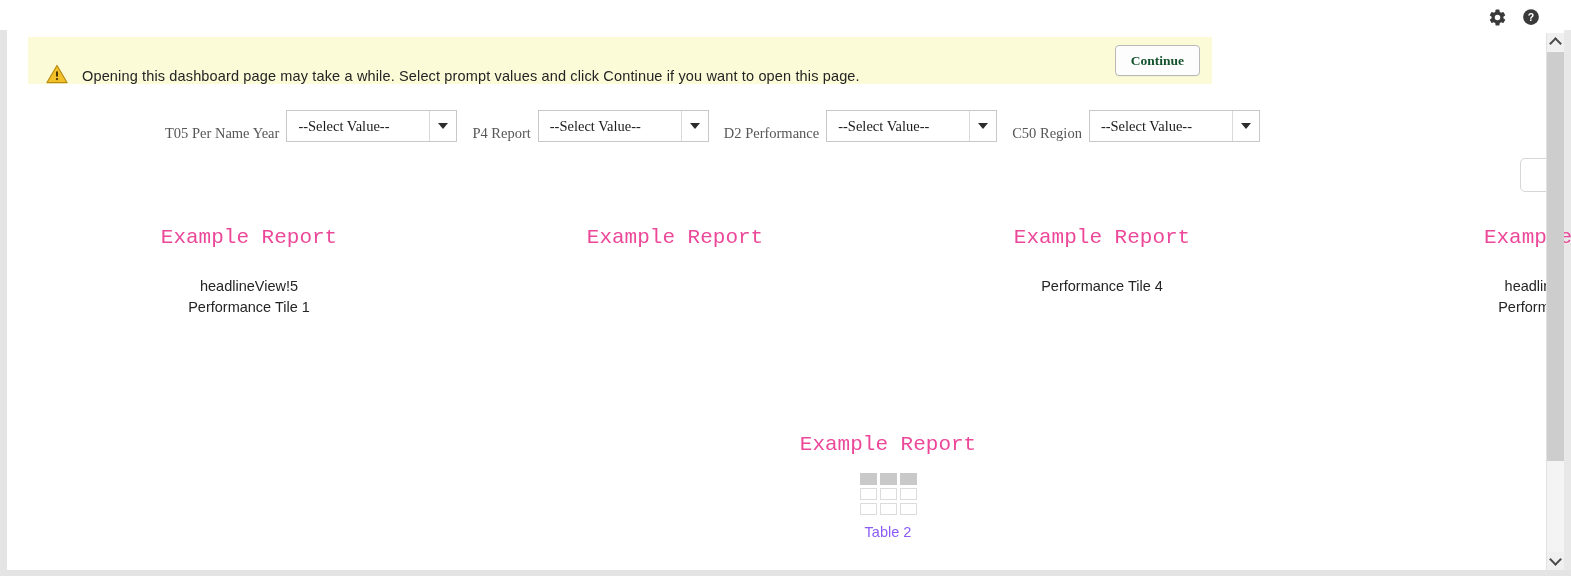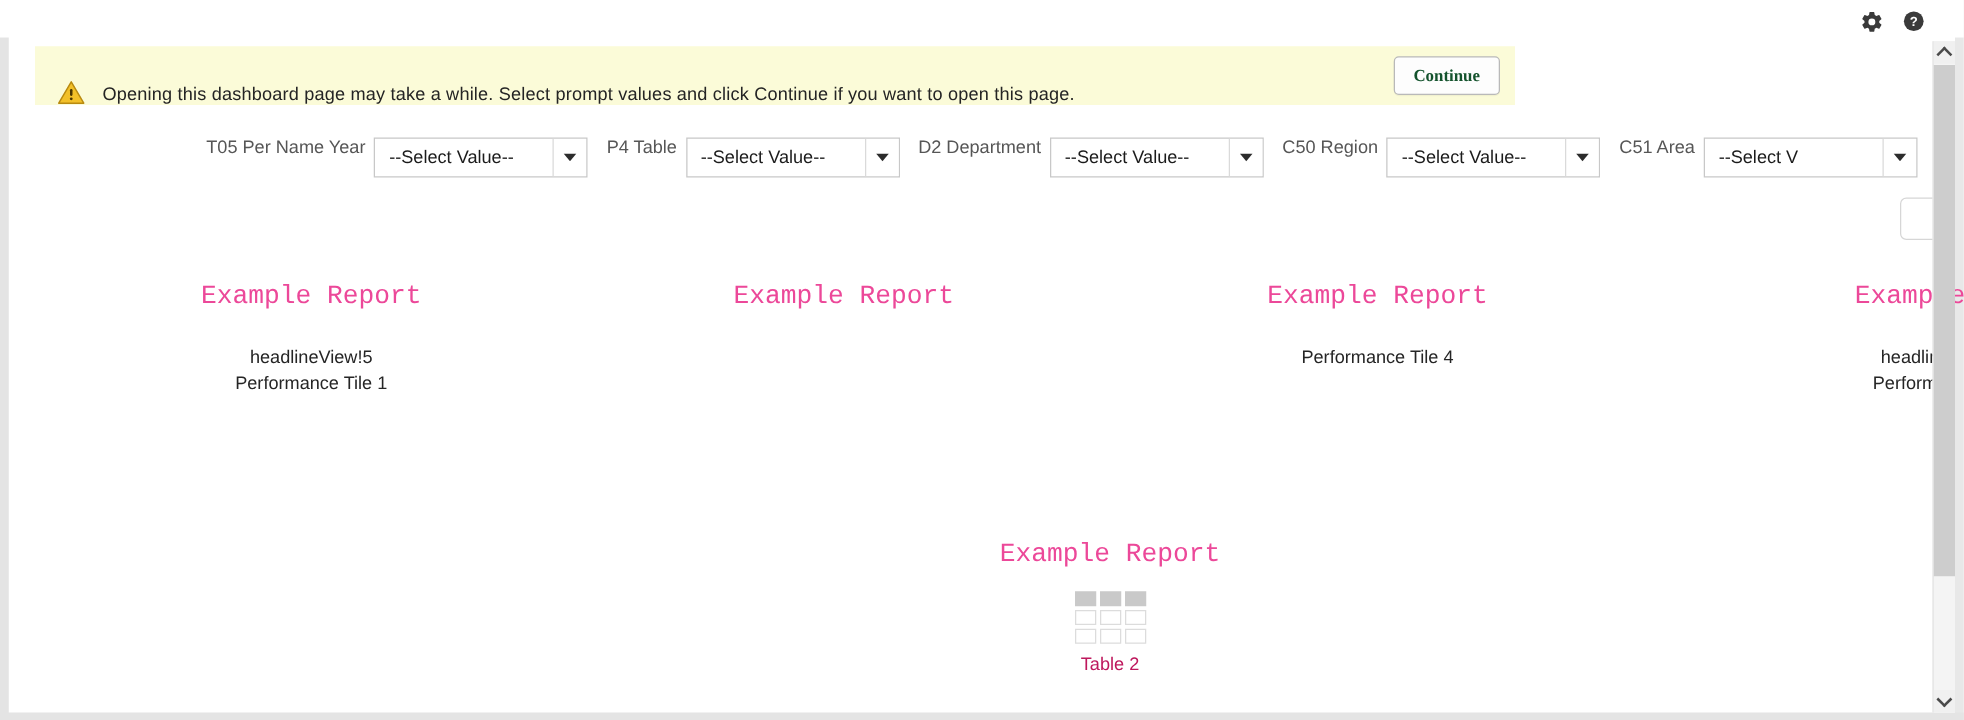--- a/index.html
+++ b/index.html
@@ -115,21 +115,22 @@
   
   .prompt-row {
     position: absolute;
     left: 165px; top: 110px;
     display: flex;
     align-items: center;
     white-space: nowrap;
   }
   .prompt-group {
     display: flex;
-    align-items: flex-start;
+    align-items: flex-end;
+    font-family: Liberation Serif, serif;
   }
   .prompt-label {
     font-size: 14.5px;
     color: #565656;
     margin-right: 7px;
     white-space: nowrap;
   }
   .prompt-select {
     display: flex;
     align-items: stretch;
@@ -221,21 +222,21 @@
   }
   .table-grid .cell {
     width: 17px; height: 12px;
     box-sizing: border-box;
   }
   .table-grid .cell.filled { background: #c9c9c9; }
   .table-grid .cell.hollow { border: 1.5px solid #dcdcdc; background: #ffffff; }
   .table-caption {
     margin-top: 9px;
     font-size: 14.5px;
-    color: #be185d;
+    color: #8b5cf6;
   }
 
   
   .vscroll {
     position: absolute;
     right: 7px; top: 33px;
     width: 18px;
     height: 537px;
     background: #f4f4f4;
     border-left: 1px solid #e2e2e2;
@@ -313,58 +314,49 @@
       <span class="prompt-label">T05 Per Name Year</span>
       <div class="prompt-select">
         <span class="sel-value">--Select Value--</span>
         <span class="sel-arrow">
             <i class="arrow-down"></i>
           </span>
       </div>
     </div>
 
     <div class="prompt-group">
-      <span class="prompt-label">P4 Table</span>
+      <span class="prompt-label">P4 Report</span>
       <div class="prompt-select">
         <span class="sel-value">--Select Value--</span>
         <span class="sel-arrow">
             <i class="arrow-down"></i>
           </span>
       </div>
     </div>
 
     <div class="prompt-group">
-      <span class="prompt-label">D2 Department</span>
+      <span class="prompt-label">D2 Performance</span>
       <div class="prompt-select">
         <span class="sel-value">--Select Value--</span>
         <span class="sel-arrow">
             <i class="arrow-down"></i>
           </span>
       </div>
     </div>
 
     <div class="prompt-group">
       <span class="prompt-label">C50 Region</span>
       <div class="prompt-select">
         <span class="sel-value">--Select Value--</span>
         <span class="sel-arrow">
             <i class="arrow-down"></i>
           </span>
       </div>
     </div>
 
-    <div class="prompt-group">
-      <span class="prompt-label">C51 Area</span>
-      <div class="prompt-select">
-        <span class="sel-value">--Select V</span>
-        <span class="sel-arrow">
-            <i class="arrow-down"></i>
-          </span>
-      </div>
-    </div>
 
   </div>
 
   <div class="prompt-action-clip"></div>
 
   <div class="tiles">
 
     <div class="tile" style="left:84px; top:0;">
       <div class="tile-title">Example Report</div>
       <div class="tile-sub">

